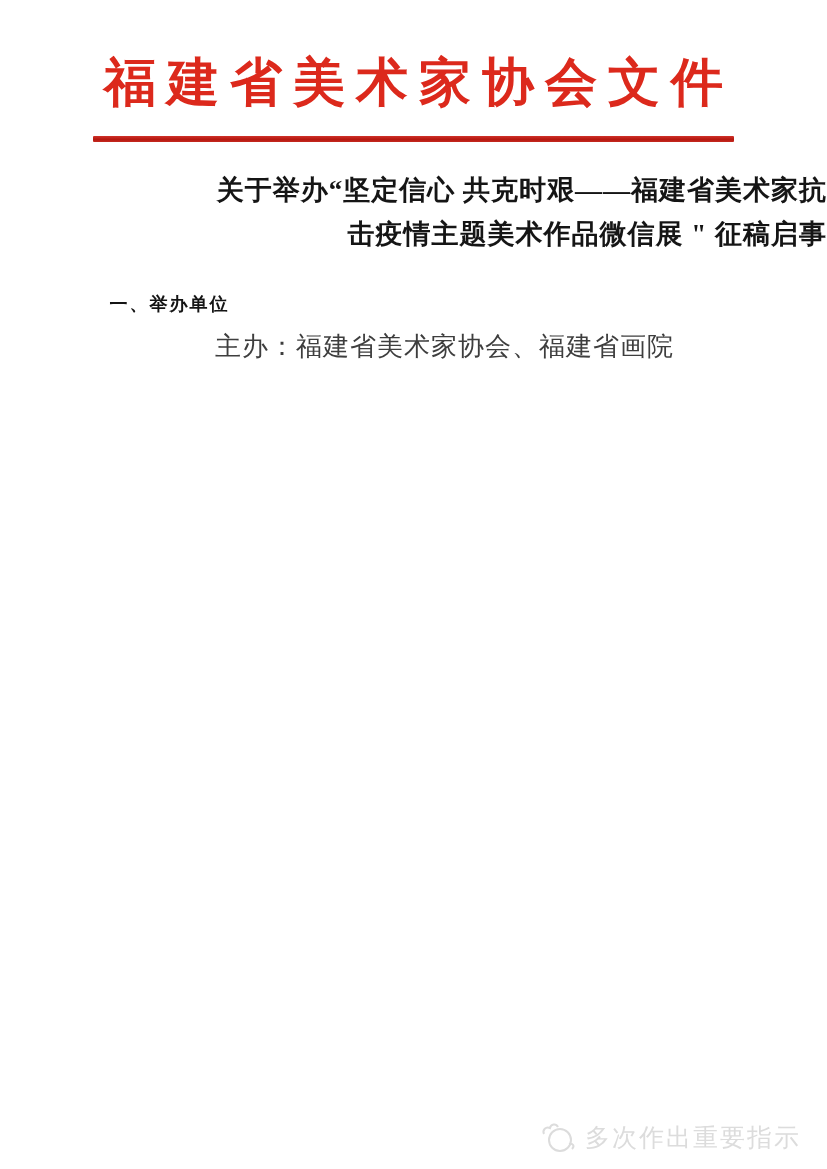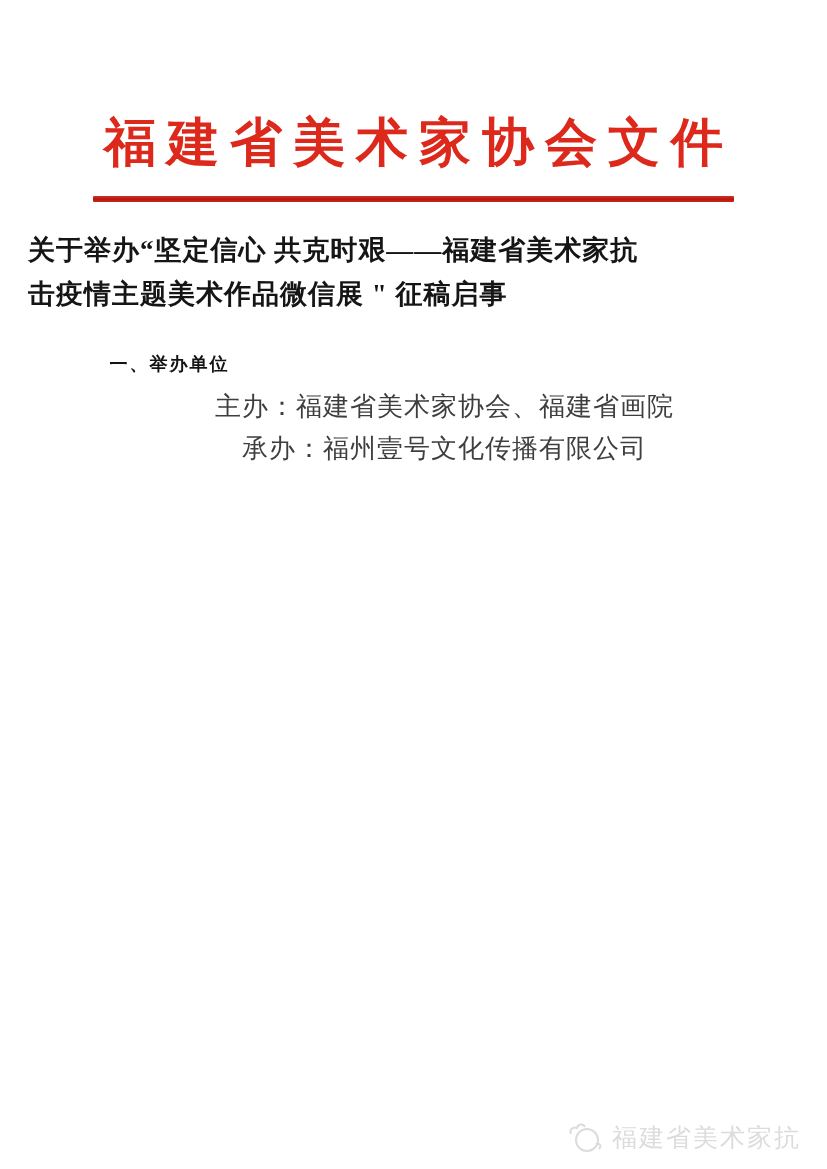--- a/index.html
+++ b/index.html
@@ -14,21 +14,21 @@
     font-family: "Liberation Serif", "DejaVu Serif", serif;
   }
   .page {
     width: 827px; height: 1169px;
     position: relative;
     background: #ffffff;
   }
 
   
   .letterhead {
-    padding-top: 108px;
+    padding-top: 48px;
     text-align: center;
   }
   .letterhead-title {
     display: inline-block;
     font-size: 52px;
     font-weight: bold;
     color: #dc291c;
     letter-spacing: 11px;
     margin-left: 11px; 
     white-space: nowrap;
@@ -38,21 +38,21 @@
     width: 641px;
     height: 6px;
     margin: 18px auto 0 auto;
     background: linear-gradient(180deg, #d0322a 0%, #b5170f 55%, #c52a20 100%);
     border-radius: 1px;
   }
 
   
   .doc-title {
     margin-top: 26px;
-    text-align: left;
+    text-align: right;
     color: #151515;
     font-weight: bold;
     font-size: 27px;
     line-height: 44px;
     letter-spacing: 1px;
     padding-left: 28px;
   }
 
   
   .content {
@@ -117,29 +117,28 @@
     <div>关于举办“坚定信心 共克时艰——福建省美术家抗</div>
     <div>击疫情主题美术作品微信展 " 征稿启事</div>
   </div>
 
   <div class="content">
 
     <h3 class="section-heading">一、举办单位</h3>
 
     <p class="sub-line">主办：福建省美术家协会、福建省画院</p>
 
-    <p class="sub-line">承办：福州壹号文化传播有限公司</p>
 
 
   </div>
 
   <div class="footer-watermark">
     <svg class="footer-logo" viewBox="0 0 40 34" xmlns="http://www.w3.org/2000/svg">
       <g fill="none" stroke="#dcdcdc" stroke-width="2">
         <circle cx="22" cy="20" r="11"></circle>
         <path d="M6 14 C4 10, 8 6, 12 8 C13 4, 18 3, 20 7"></path>
         <path d="M31 24 C35 23, 37 26, 34 29"></path>
       </g>
     </svg>
-    <span>福建省美术家抗</span>
+    <span>多次作出重要指示</span>
   </div>
 
 </div>
 
 </body></html>

